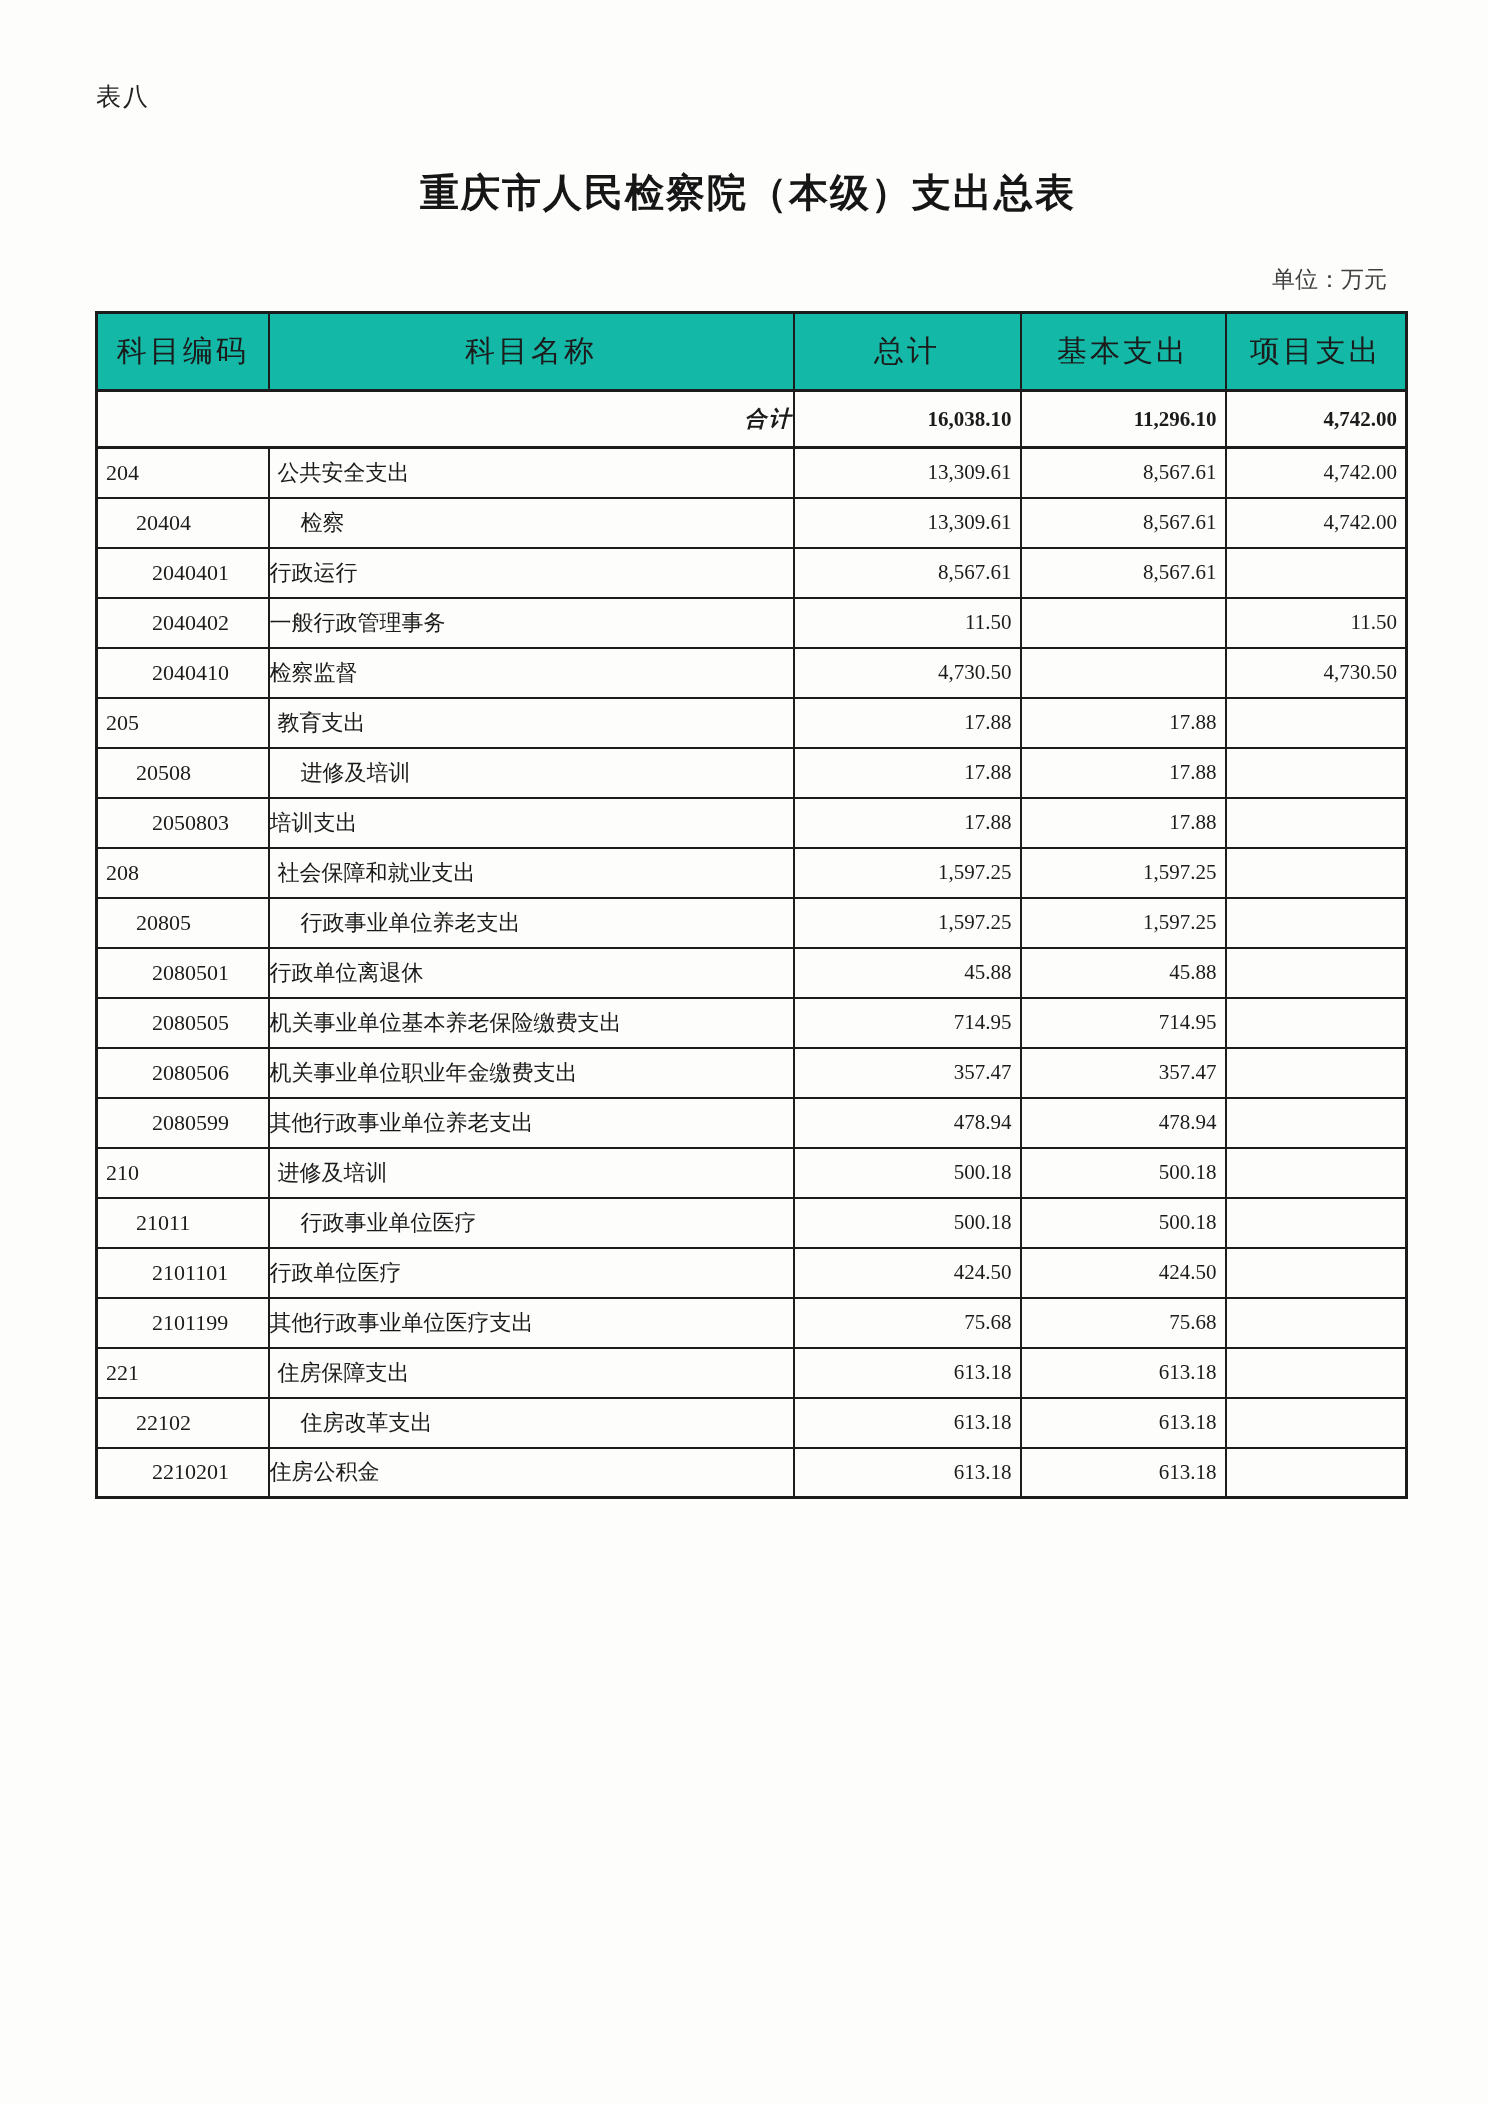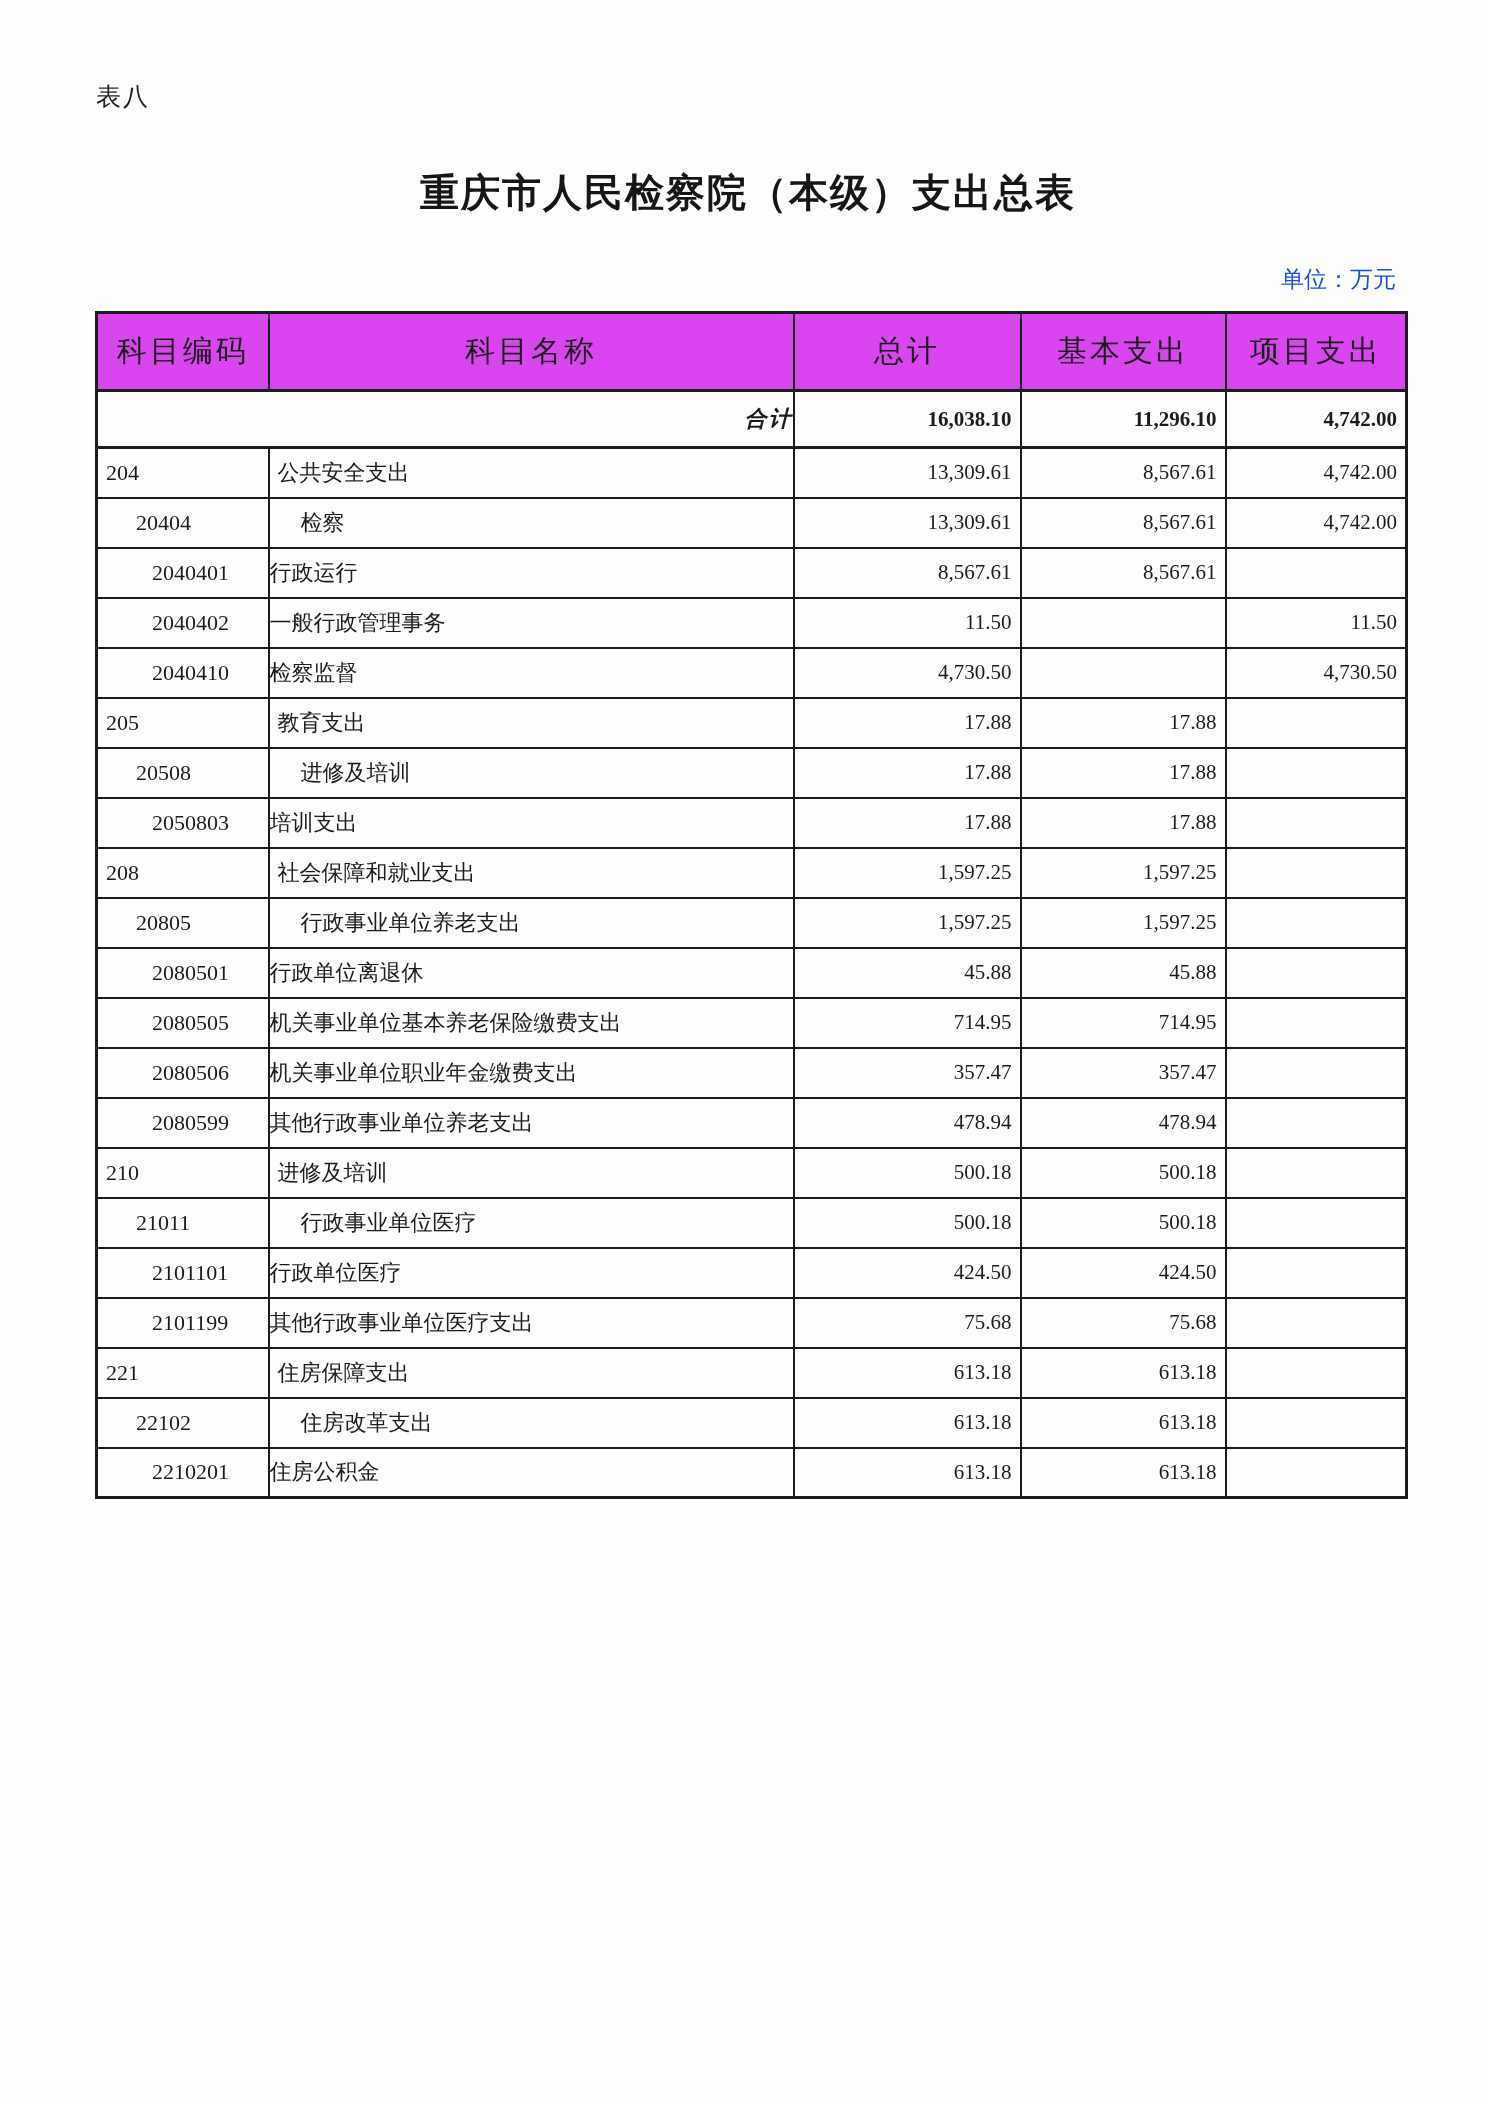--- a/index.html
+++ b/index.html
@@ -29,24 +29,24 @@
     top: 166px;
     width: 100%;
     text-align: center;
     font-size: 39px;
     font-weight: bold;
     letter-spacing: 2px;
     color: #161616;
   }
   .unit-note {
     position: absolute;
-    right: 92px;
+    right: 101px;
     top: 264px;
     font-size: 23px;
-    color: #1d4ed8;
+    color: #404040;
   }
   table.budget-table {
     position: absolute;
     left: 95px;
     top: 311px;
     width: 1310px;
     border-collapse: collapse;
     table-layout: fixed;
     color: #1b1b1b;
   }
@@ -54,21 +54,21 @@
     border: 2px solid #1c1c1c;
   }
   table.budget-table { border-width: 3px; }
   .budget-table th {
     height: 78px;
     font-size: 30px;
     font-weight: normal;
     text-align: center;
     letter-spacing: 3px;
     border-bottom-width: 3px;
-    background: #d946ef;
+    background: #14b8a6;
   }
   .budget-table td {
     height: 50px;
     font-size: 22px;
     vertical-align: middle;
     overflow: hidden;
     white-space: nowrap;
   }
   .budget-table .num {
     text-align: right;

